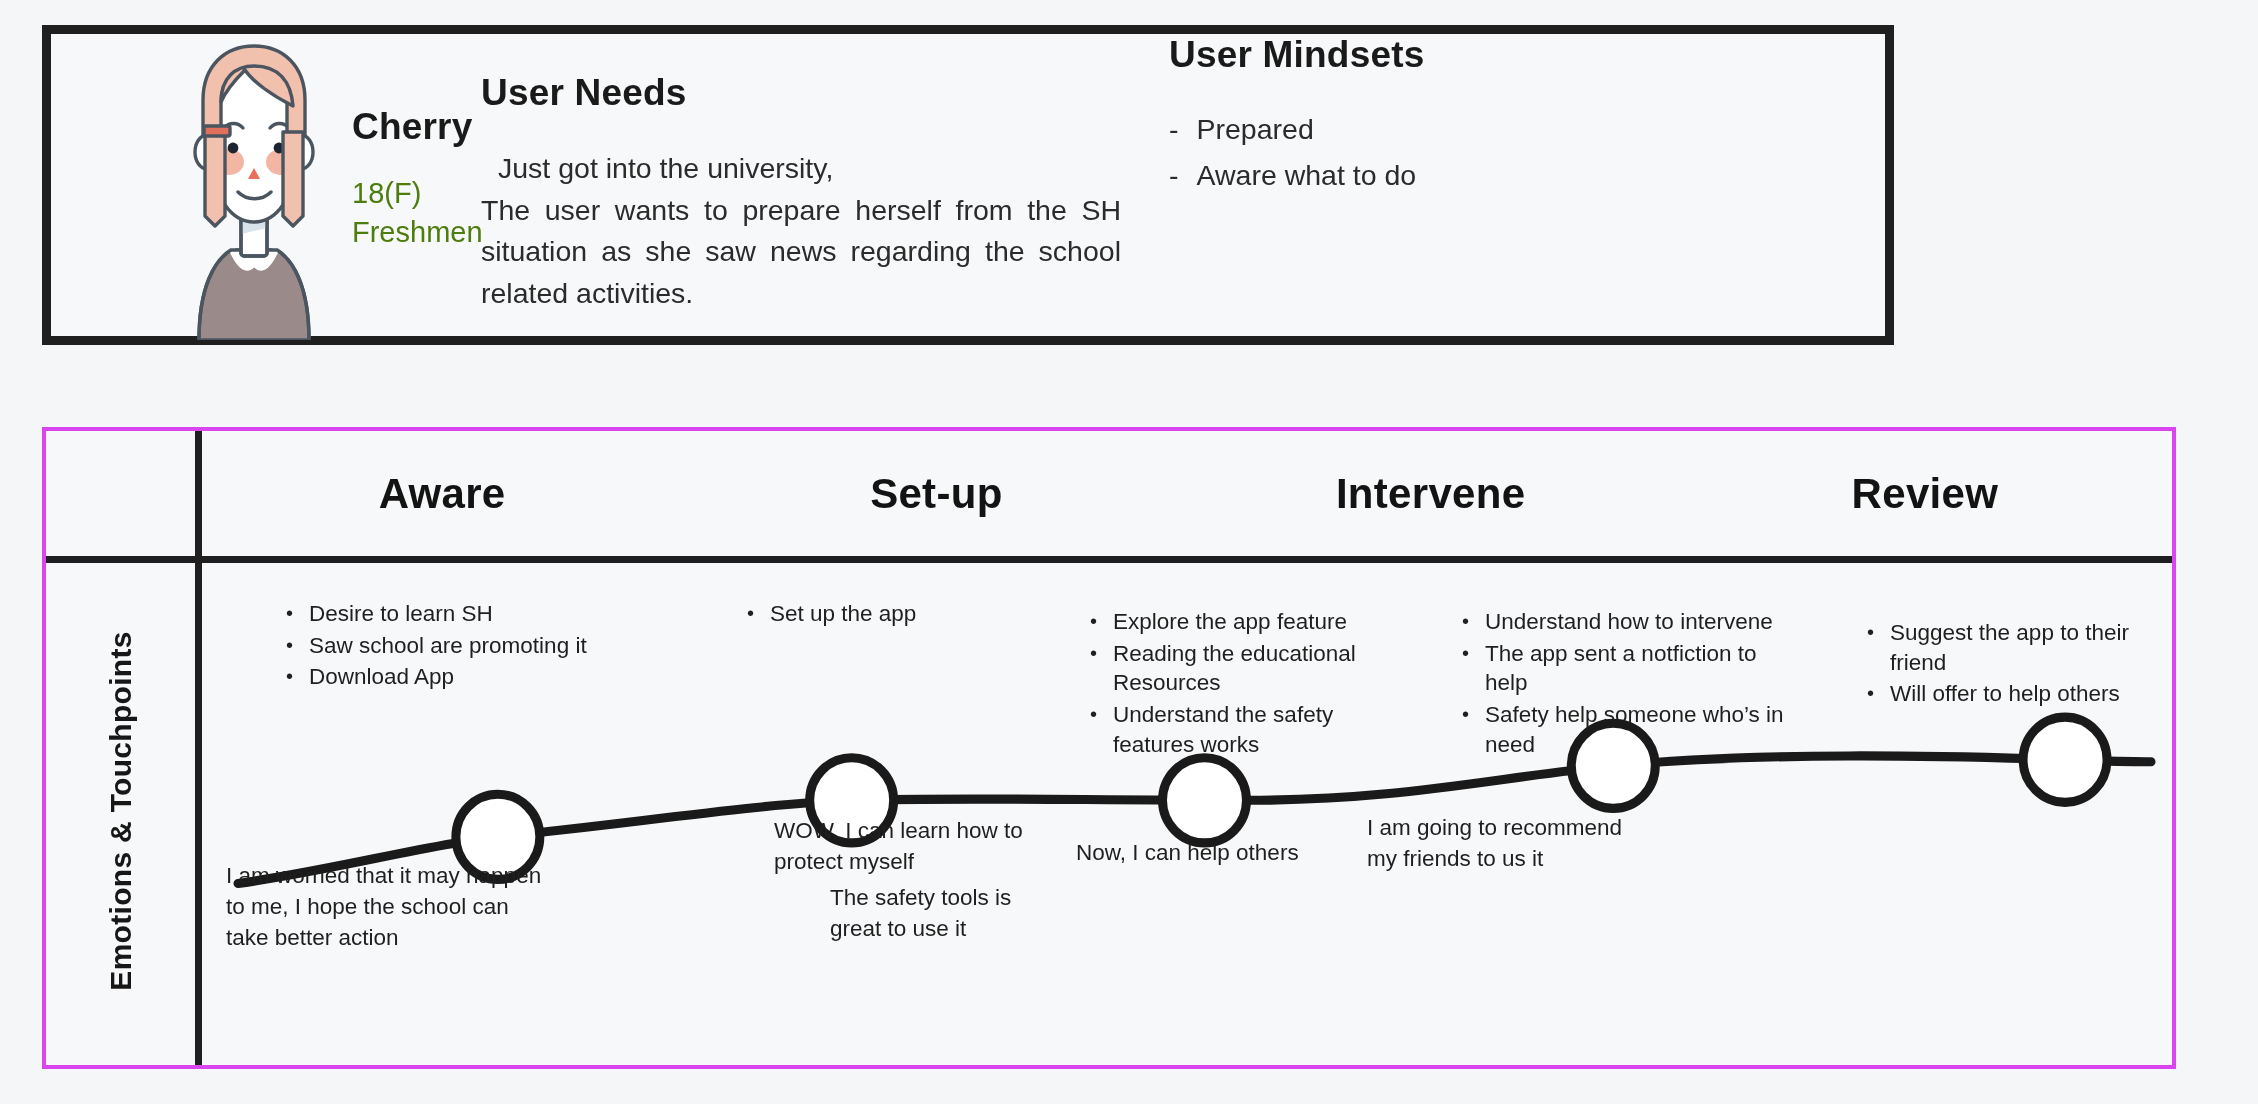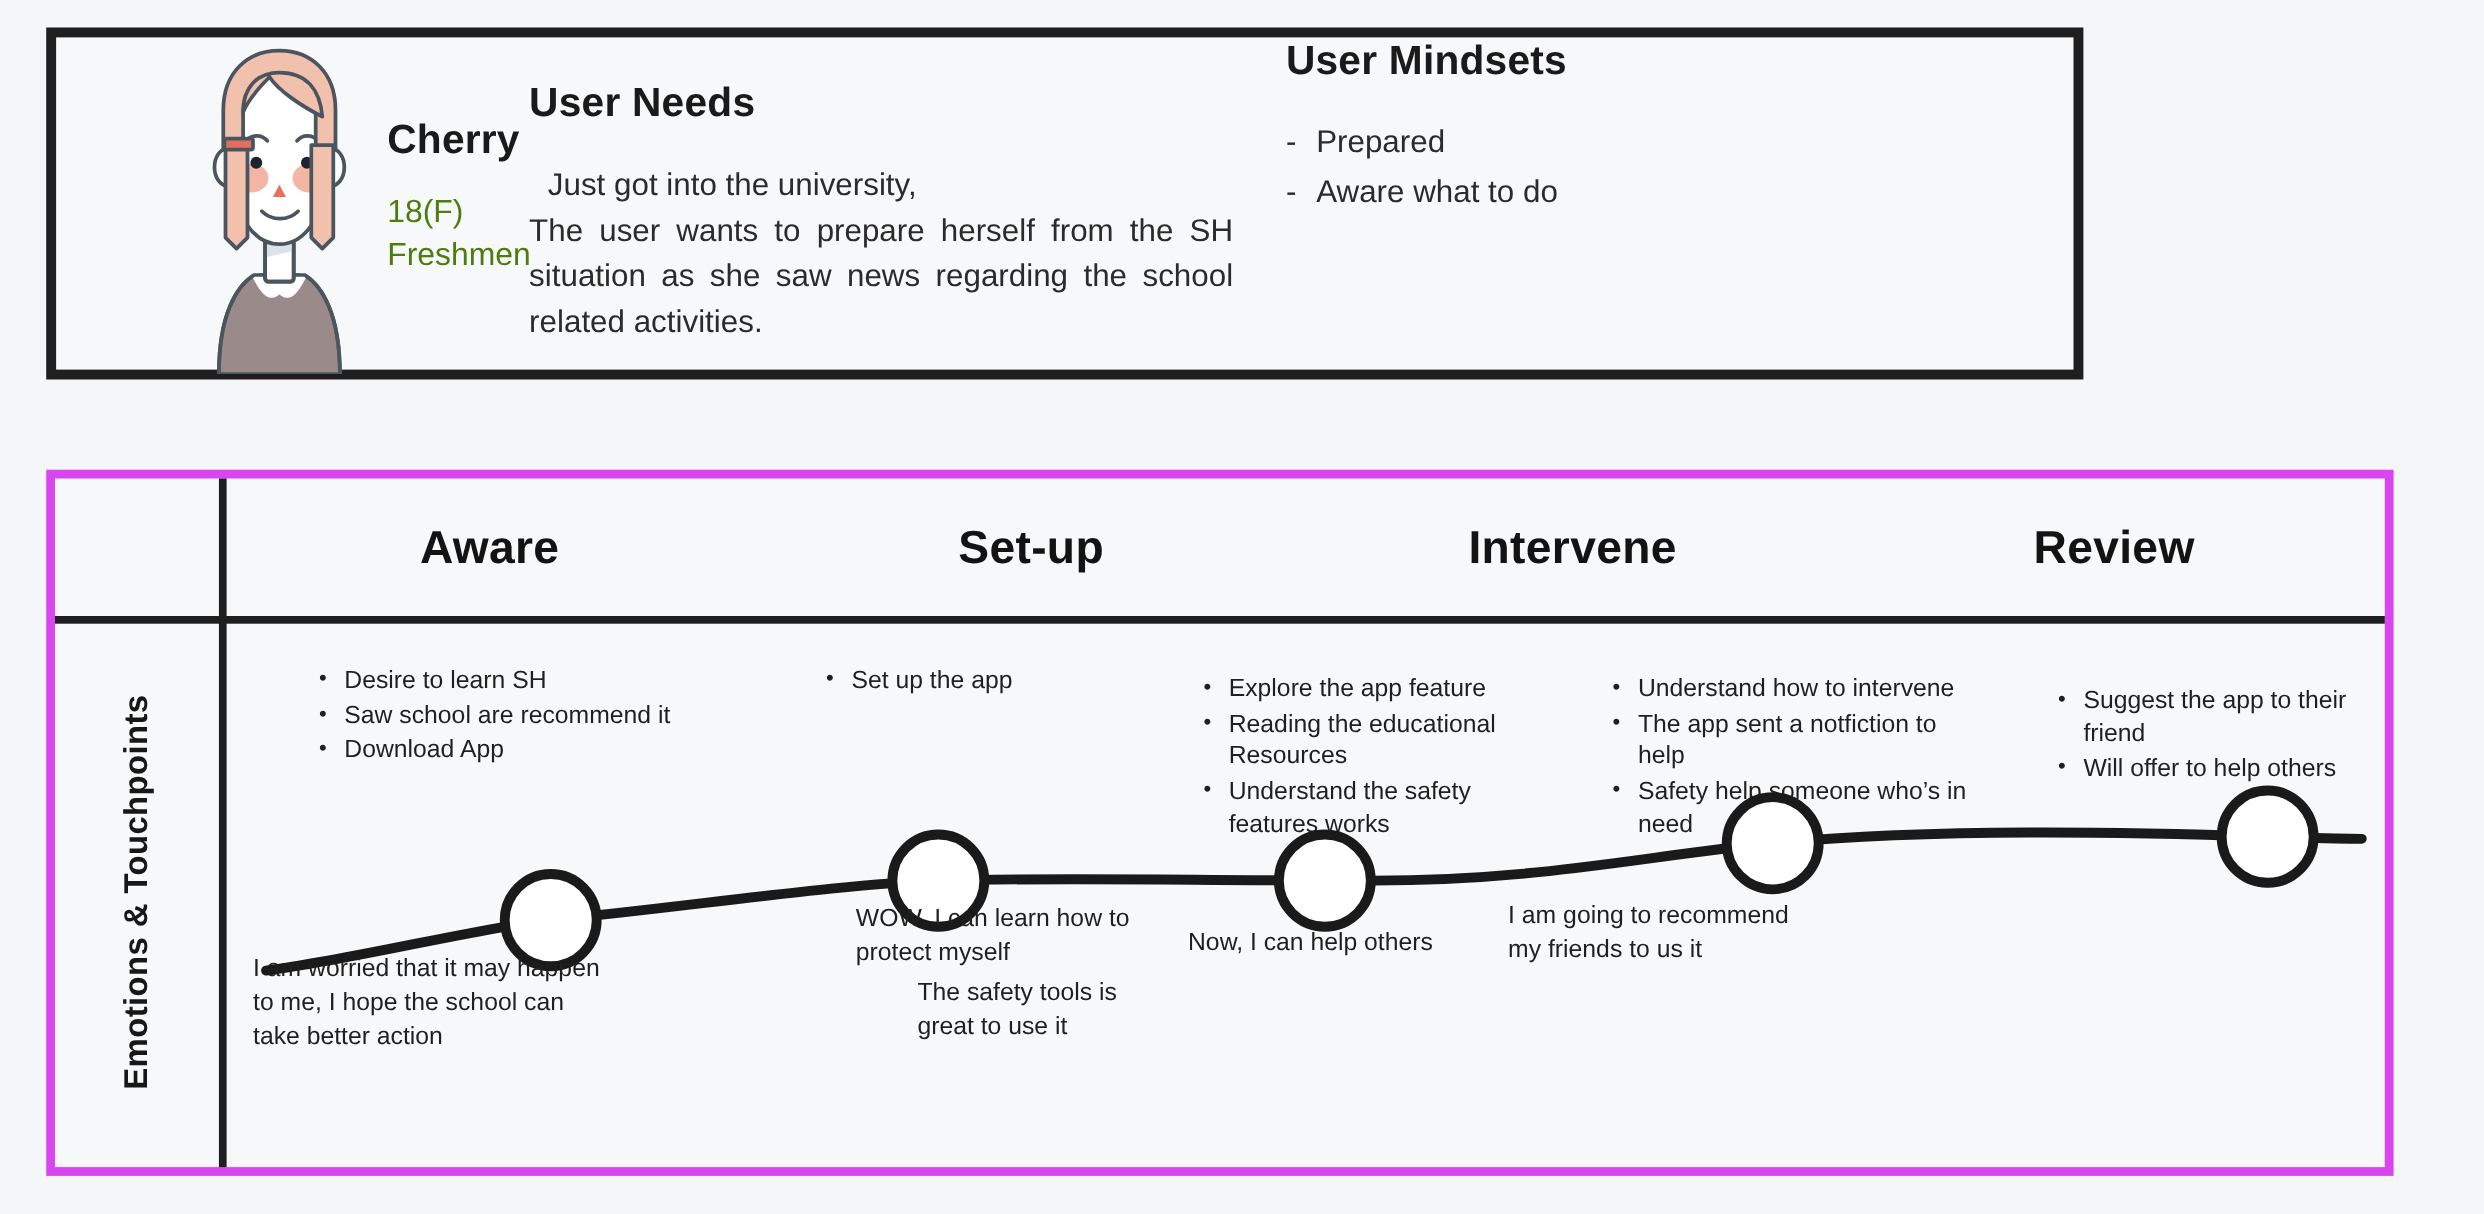--- a/index.html
+++ b/index.html
@@ -32,21 +32,21 @@
   .panel-h{font-size:37px;font-weight:bold;color:#1a1a1a;margin-bottom:34px;letter-spacing:.2px;}
   .needs-body{font-size:28.5px;line-height:1.46;color:#2b2b2b;text-align:justify;width:640px;}
   .needs-body .l1{text-align:left;margin-left:17px;}
   .mind-list{list-style:none;margin:0;padding:0;}
   .mind-list li{font-size:28.5px;line-height:1.4;color:#2b2b2b;display:flex;gap:18px;margin-bottom:6px;}
   .dash{display:inline-block;}
 
   
   .journey{
     position:absolute;left:42px;top:427px;width:2134px;height:642px;
-    border:8px solid #d946ef;background:#f7f8f9;box-sizing:border-box;
+    border:4px solid #d946ef;background:#f7f8f9;box-sizing:border-box;
   }
   .jt-vline{position:absolute;left:149px;top:0;bottom:0;width:7px;background:#201f1f;}
   .jt-hline{position:absolute;left:0;right:0;top:125px;height:7px;background:#201f1f;}
 
   .stage-head{position:absolute;left:149px;right:0;top:0;height:125px;display:flex;}
   .stage-cell{flex:1;display:flex;align-items:center;}
   .stage-title{font-size:42px;font-weight:bold;color:#131313;letter-spacing:.3px;width:100%;text-align:center;}
 
   .rowlabel{position:absolute;left:0;top:125px;width:149px;bottom:0;display:flex;align-items:center;justify-content:center;}
   .rowlabel span{
@@ -173,21 +173,21 @@
     <div class="body-area">
 
       <div class="bul" style="left:84px;top:36px;width:330px;">
         <ul>
           <li>
               <span class="bd">•</span>
               <span class="bt">Desire to learn SH</span>
             </li>
           <li>
               <span class="bd">•</span>
-              <span class="bt">Saw school are recommend it</span>
+              <span class="bt">Saw school are promoting it</span>
             </li>
           <li>
               <span class="bd">•</span>
               <span class="bt">Download App</span>
             </li>
         </ul>
       </div>
 
       <div class="bul" style="left:545px;top:36px;width:300px;">
         <ul>

